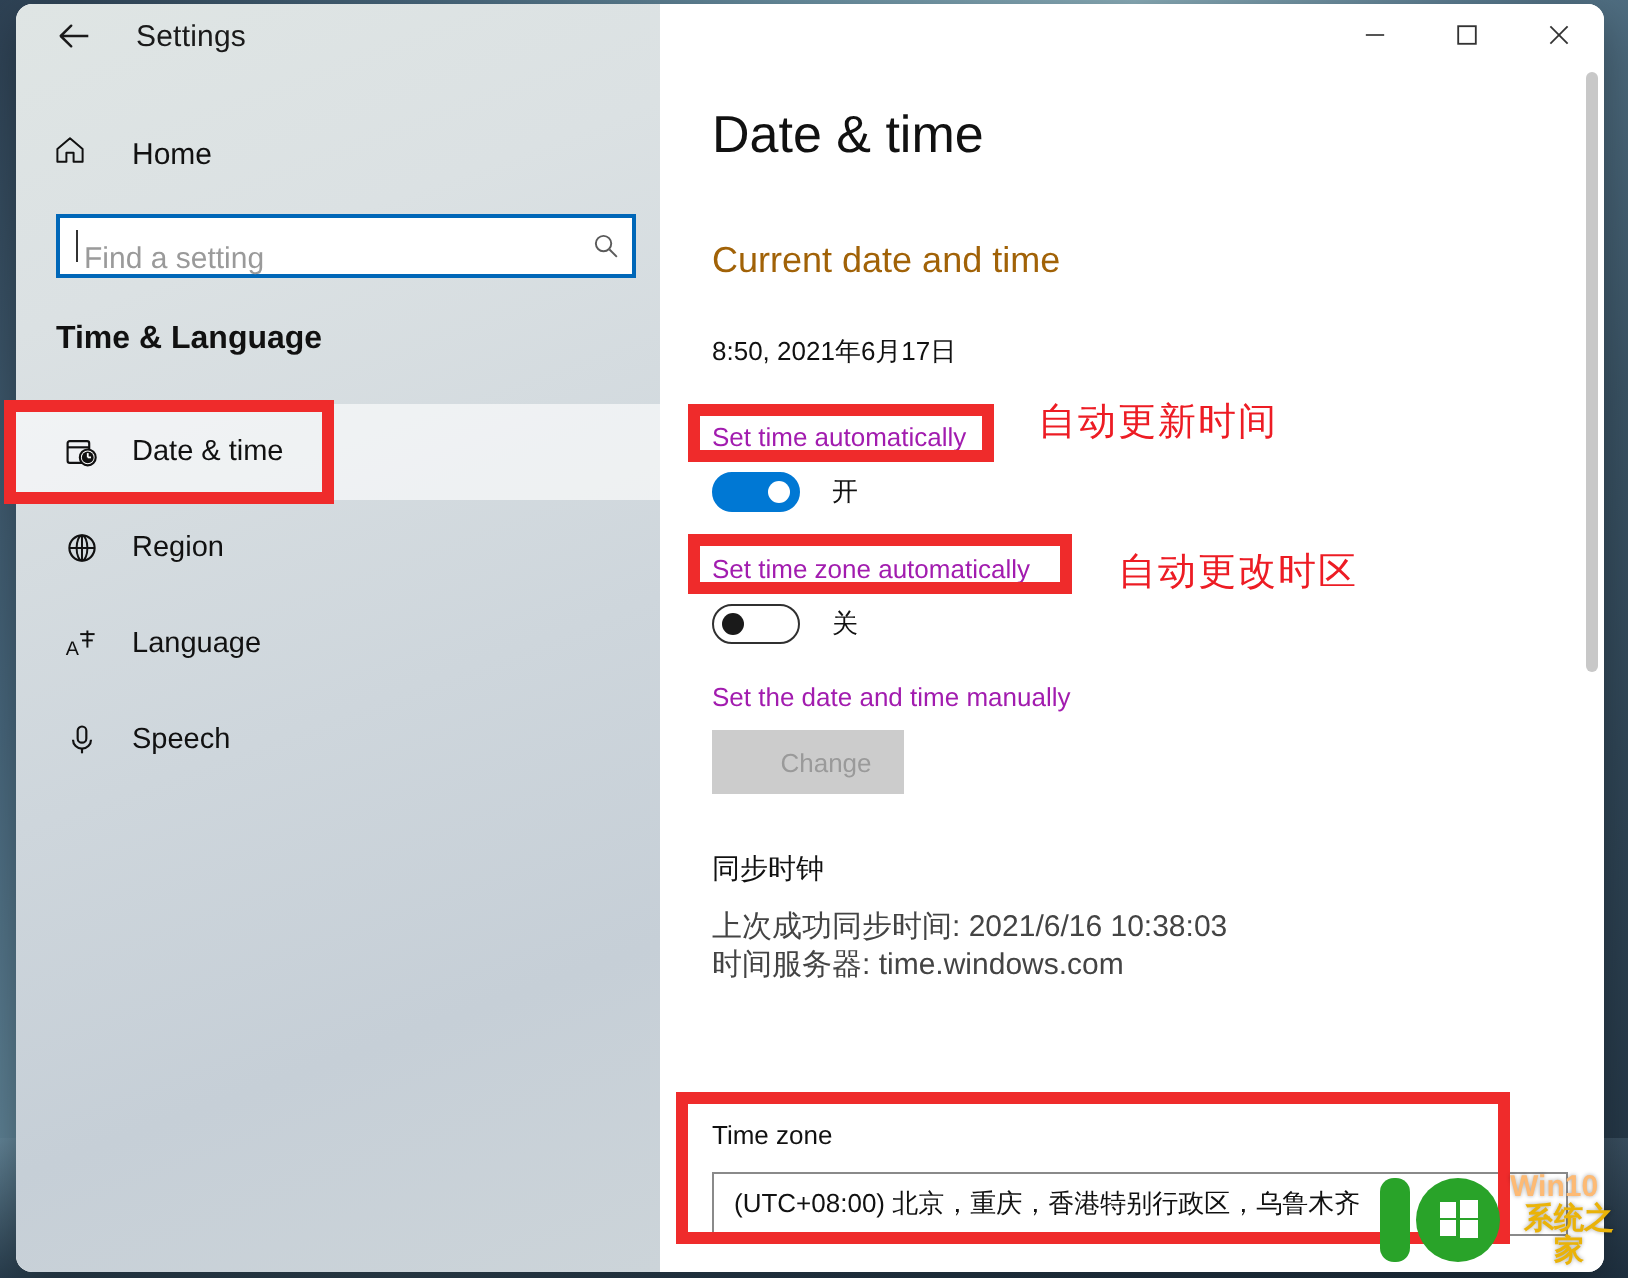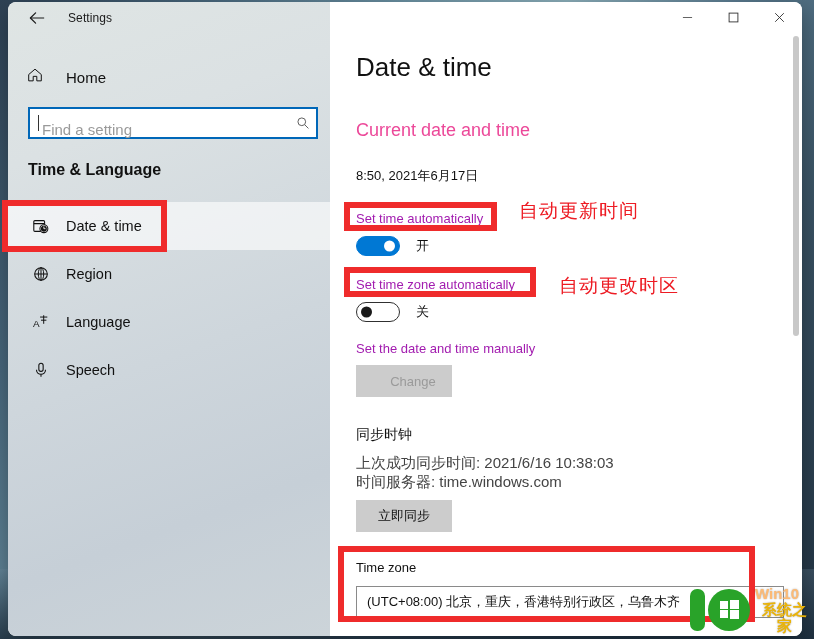--- a/index.html
+++ b/index.html
@@ -35,21 +35,21 @@
     position:absolute;left:0;top:0;width:794px;height:32px;
     display:flex;align-items:center;
     background:transparent;z-index:40;
   }
   .back-btn{
     width:34px;height:30px;margin-left:12px;
     display:flex;align-items:center;justify-content:center;
     cursor:pointer;border-radius:3px;
   }
   .title-text{
-    margin-left:14px;font-size:12px;color:#1a1a1a;letter-spacing:.1px;
+    margin-left:14px;font-size:15px;color:#1a1a1a;letter-spacing:.1px;
   }
   .win-ctrls{position:absolute;right:0;top:0;display:flex;}
   .win-btn{
     width:46px;height:31px;display:flex;align-items:center;justify-content:center;
     cursor:pointer;
   }
 
   
   .sidebar{
     position:absolute;left:0;top:0;width:322px;height:634px;
@@ -93,21 +93,21 @@
   .nav-item .ico{width:26px;display:flex;align-items:center;justify-content:flex-start;}
   .nav-item .lbl{margin-left:8px;font-size:14.5px;color:#111;}
   .nav-item.selected{background:rgba(255,255,255,.62);}
 
   
   .main{
     position:absolute;left:322px;top:0;width:472px;height:634px;
     background:#ffffff;overflow:hidden;
   }
   .h1{position:absolute;left:26px;top:50px;font-size:26px;color:#111;font-weight:400;}
-  .h2{position:absolute;left:26px;top:118px;font-size:18px;color:#ec4899;font-weight:400;}
+  .h2{position:absolute;left:26px;top:118px;font-size:18px;color:#a16207;font-weight:400;}
   .curdate{position:absolute;left:26px;top:165px;font-size:13px;color:#111;}
 
   .fieldlabel{position:absolute;font-size:13px;color:#a21caf;}
   .togglerow{position:absolute;display:flex;align-items:center;}
   .switch{
     width:44px;height:20px;border-radius:10px;position:relative;
     box-sizing:border-box;cursor:pointer;
   }
   .switch.on{background:#0078d4;border:1px solid #0078d4;}
   .switch.off{background:#ffffff;border:1px solid #303030;}
@@ -290,21 +290,20 @@
         </div>
         <span class="togglestate">关</span>
       </div>
 
       <div class="fieldlabel" style="left:26px;top:339px;">Set the date and time manually</div>
       <div class="btn disabled" style="left:26px;top:363px;width:92px;">Change</div>
 
       <div class="h3" style="top:424px;">同步时钟</div>
       <div class="meta" style="top:452px;">上次成功同步时间: 2021/6/16 10:38:03</div>
       <div class="meta" style="top:471px;">时间服务器: time.windows.com</div>
-      <div class="btn normal" style="left:26px;top:498px;width:88px;">立即同步</div>
 
       <div class="tzlabel">Time zone</div>
       <div class="tzselect">
         <span>(UTC+08:00) 北京，重庆，香港特别行政区，乌鲁木齐</span>
       </div>
 
       <div class="scrollbar">
         <div class="scrollthumb"></div>
       </div>
     </div>

